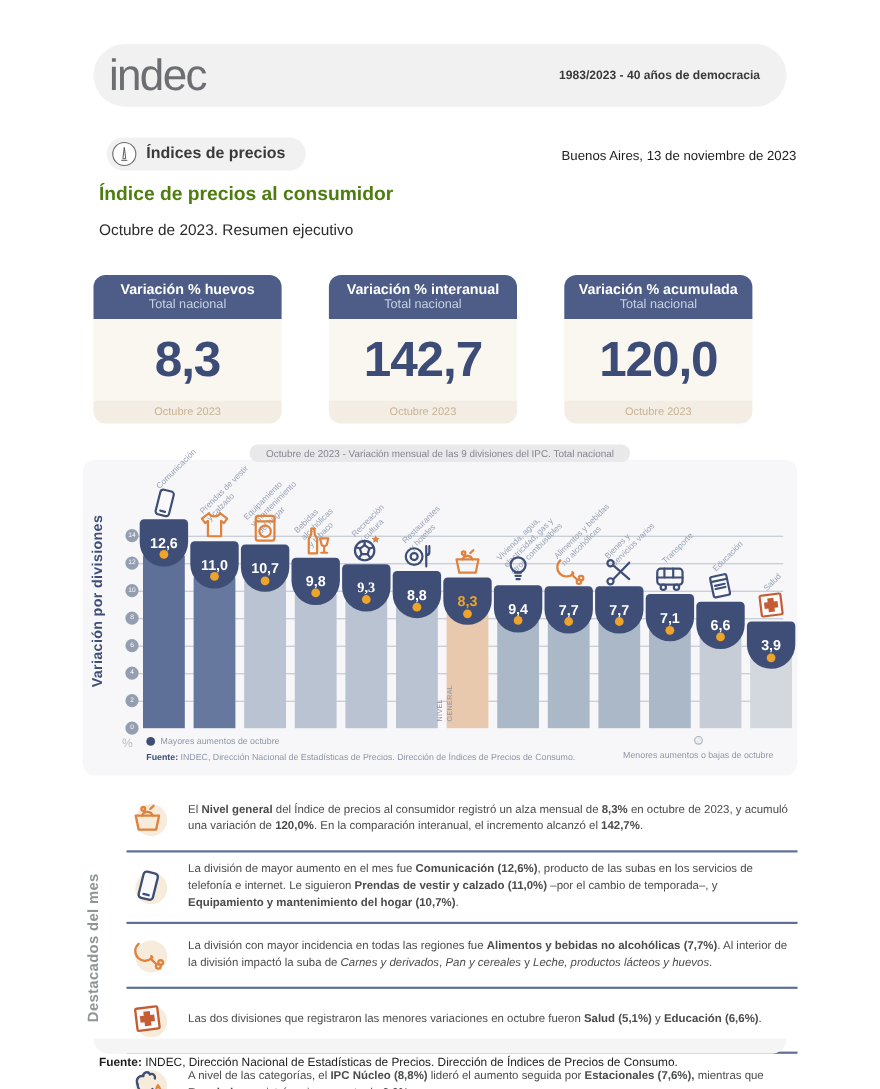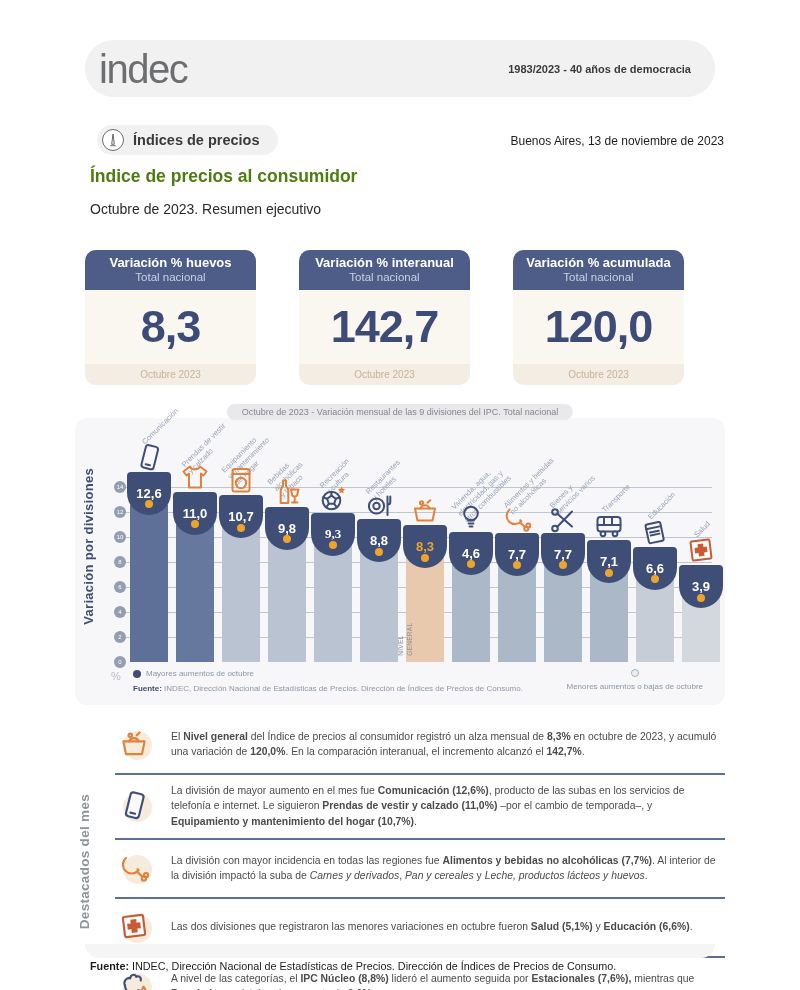--- a/index.html
+++ b/index.html
@@ -223,21 +223,21 @@
       <div class="bar-dot" style="left:346.0px; top:135.8px;"></div>
       <div class="badge" style="left:328.0px; top:107.3px; color:#eea42a;">8,3</div>
       <div class="cat-icon" style="left:334.0px; top:76.3px;"><svg width="32" height="32" viewBox="0 0 32 32" fill="none" stroke="#e0813c" stroke-width="2" stroke-linecap="round" stroke-linejoin="round">
           <path d="M6 14.5 H26 L23.5 26.5 H8.5Z"></path>
           <path d="M11.5 14.5 a4.8 4.8 0 0 1 9 0"></path>
           <circle cx="12.5" cy="8.8" r="1.6"></circle>
           <path d="M18.5 8.8 l2.8-2.6"></path>
         </svg></div>
       <div class="bar" style="left:377px; top:146.5px; height:97.5px; background:#abb8c8;"></div>
       <div class="bar-dot" style="left:392.0px; top:142.0px;"></div>
-      <div class="badge" style="left:374.0px; top:113.5px;">4,6</div>
+      <div class="badge" style="left:374.0px; top:113.5px;">9,4</div>
       <div class="cat-icon" style="left:380.0px; top:82.5px;"><svg width="32" height="32" viewBox="0 0 32 32" fill="none" stroke="#3e4e76" stroke-width="2" stroke-linecap="round" stroke-linejoin="round">
           <circle cx="16" cy="12.5" r="6.8"></circle>
           <path d="M13.2 19.5 h5.6 M13.6 22.5 h4.8 M14.6 25.5 h2.8"></path>
         </svg></div>
       <div class="cat-label" style="left:394.0px; top:79.5px;">Vivienda, agua,
 electricidad, gas y
 otros combustibles</div>
       <div class="bar" style="left:423px; top:147.8px; height:96.3px; background:#abb8c8;"></div>
       <div class="bar-dot" style="left:438.0px; top:143.3px;"></div>
       <div class="badge" style="left:420.0px; top:114.8px;">7,7</div>

